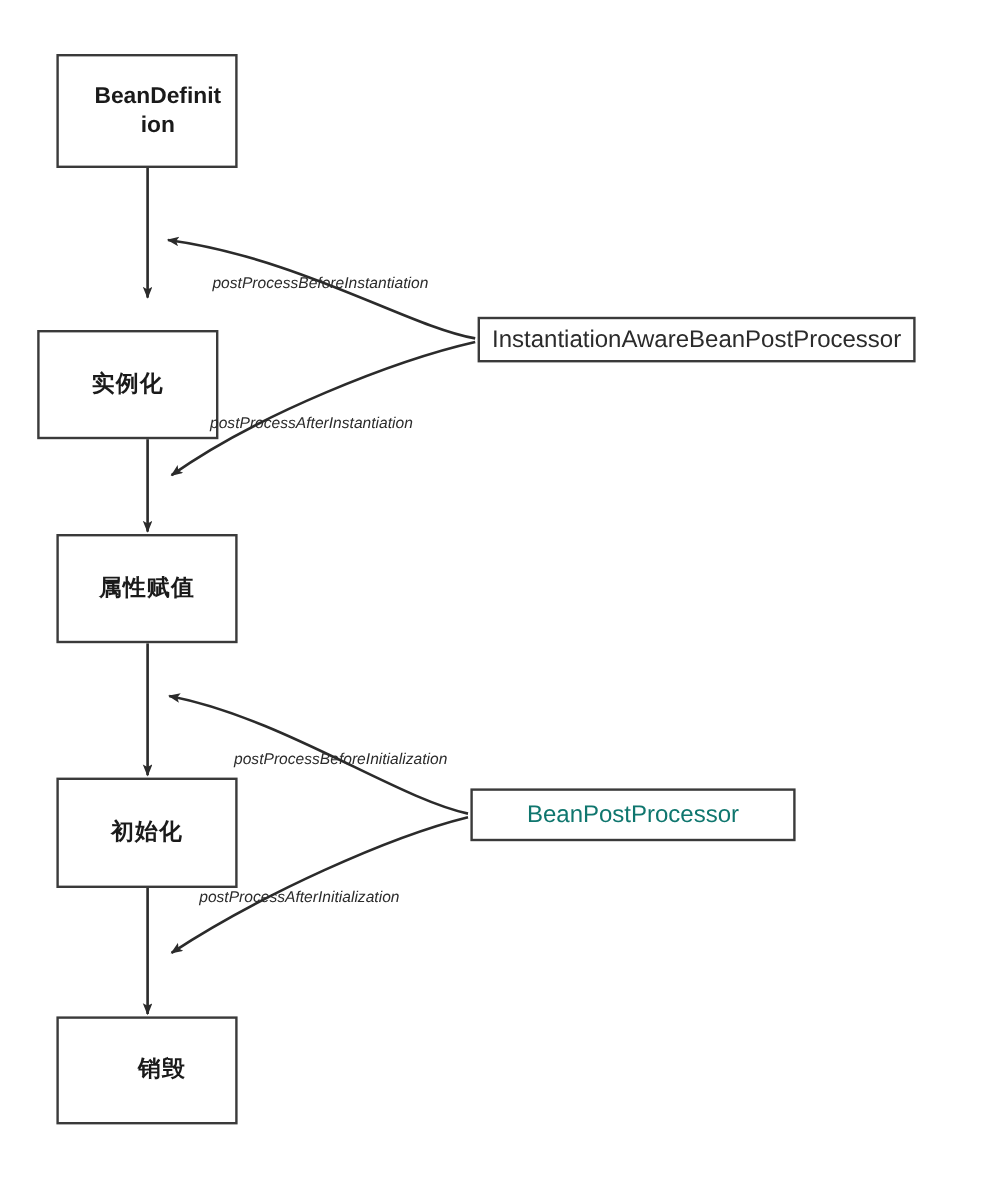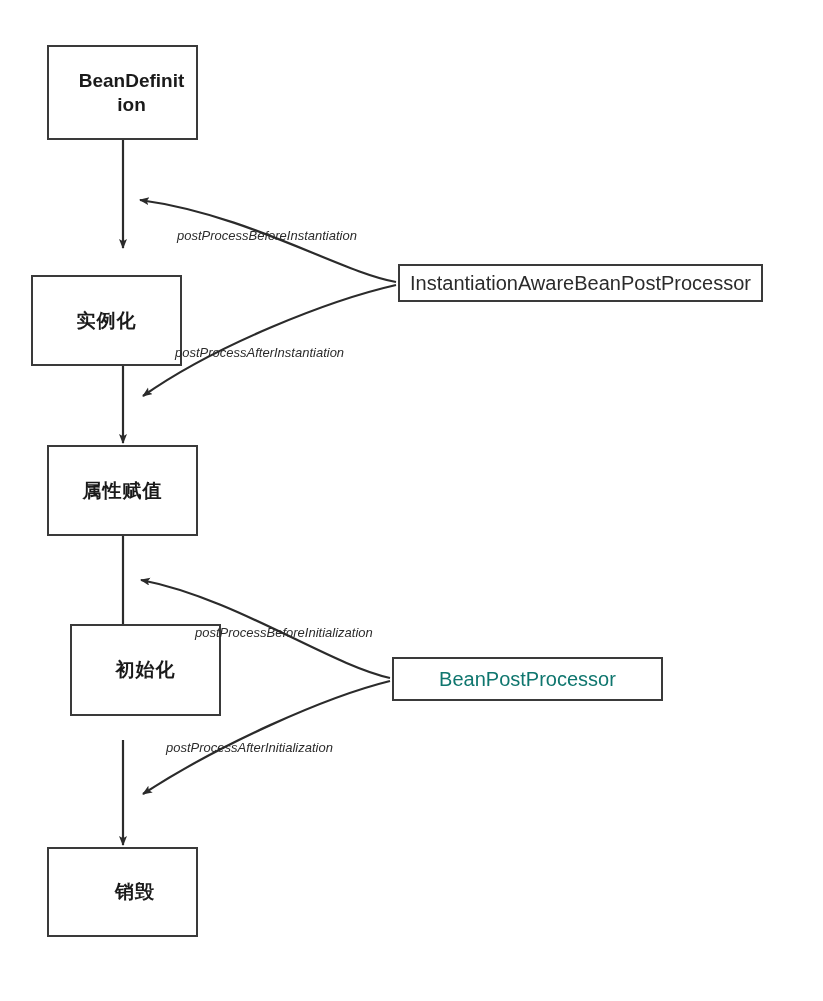--- a/index.html
+++ b/index.html
@@ -104,21 +104,21 @@
   </div>
 
   <div class="node node-cn" style="left:31px; top:250px; width:151px; height:91px;margin-top:25px;">
     <span>实例化</span>
   </div>
 
   <div class="node node-cn" style="left:47px; top:445px; width:151px; height:91px;">
     <span>属性赋值</span>
   </div>
 
-  <div class="node node-cn" style="left:47px; top:624px; width:151px; height:92px;margin-left:23px;">
+  <div class="node node-cn" style="left:47px; top:648px; width:151px; height:92px;">
     <span>初始化</span>
   </div>
 
   <div class="node node-cn" style="left:47px; top:847px; width:151px; height:90px;padding-left:25px;">
     <span>销毁</span>
   </div>
 
   <div class="node node-overflow" style="left:398px; top:264px; width:365px; height:38px;">
     <span class="inner">InstantiationAwareBeanPostProcessor</span>
   </div>

